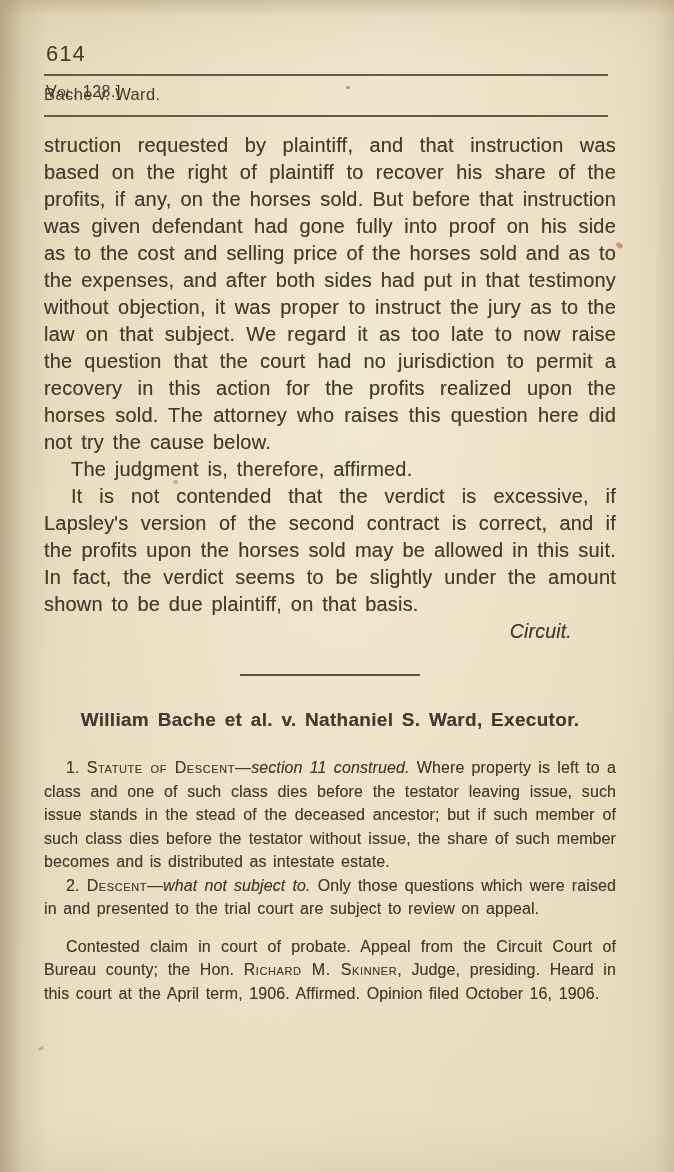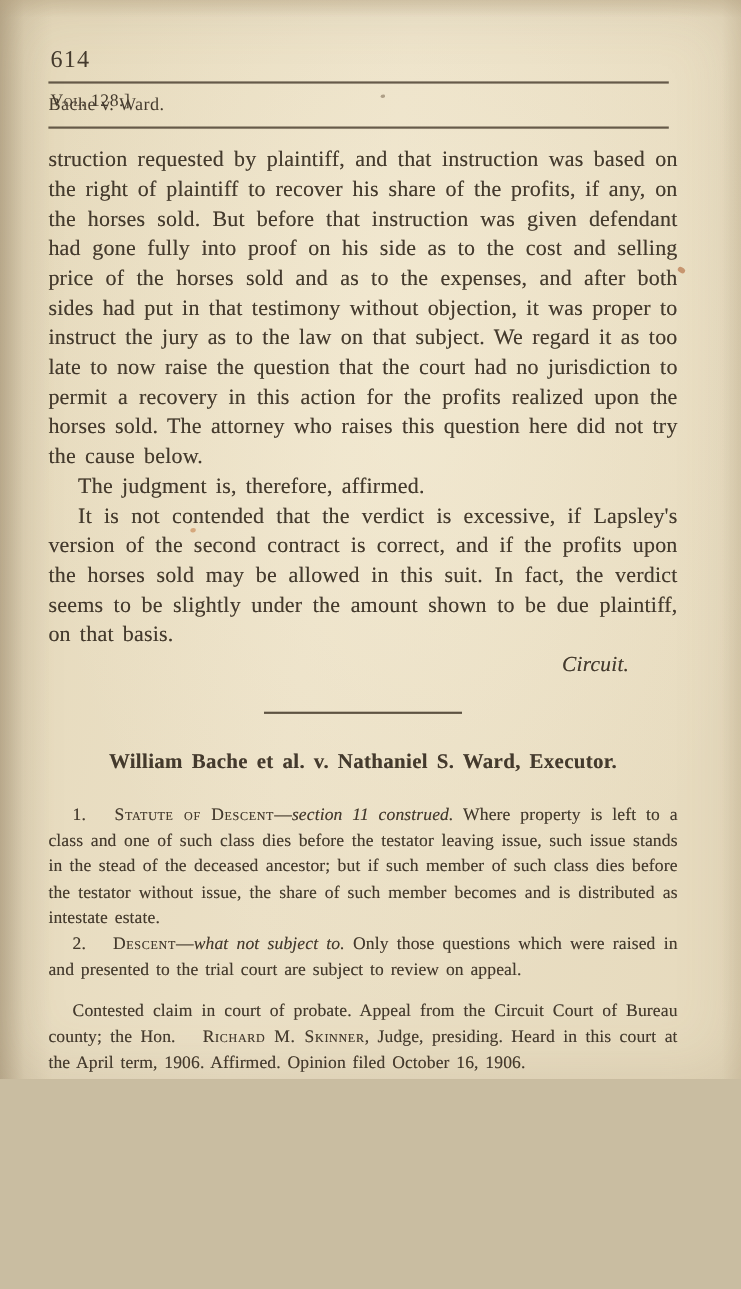--- a/index.html
+++ b/index.html
@@ -3,23 +3,23 @@
 <meta charset="utf-8">
 <style>
   html, body {
     margin: 0;
     padding: 0;
     background: #c9bda1;
   }
   .page {
     position: relative;
     width: 674px;
-    height: 981px;
+    height: 1172px;
     overflow: hidden;
-    font-family: Liberation Serif, serif;
+    font-family: Liberation Sans, sans-serif;
     color: #443a2d;
     background:
       linear-gradient(180deg, rgba(190,172,138,0.45) 0px, rgba(190,172,138,0) 16px),
       linear-gradient(90deg, rgba(150,132,102,0.50) 0px, rgba(150,132,102,0.12) 22px, rgba(150,132,102,0) 48px),
       linear-gradient(270deg, rgba(180,162,128,0.25) 0px, rgba(180,162,128,0) 18px),
       radial-gradient(ellipse at 55% 35%, rgba(250,243,222,0.45), rgba(250,243,222,0) 65%),
       linear-gradient(100deg, #e5d9bb, #ebe0c6 45%, #e6dabd);
     box-shadow: inset 0 0 60px rgba(120,100,70,0.18);
   }
   .content {
@@ -119,21 +119,21 @@
     font-size: 16px;
     line-height: 23.5px;
     text-align: justify;
     word-spacing: 2px;
     letter-spacing: 0.1px;
     text-shadow: 0 0 0.4px rgba(68,58,45,0.5);
   }
   .headnotes p { margin: 0; }
   .headnote { text-indent: 22px; }
   .procedural { text-indent: 22px; margin-top: 14px !important; }
-  .sc { font-variant: small-caps; letter-spacing: 0.6px; margin-left: 17px; }
+  .sc { font-variant: small-caps; letter-spacing: 0.6px; }
   .it { font-style: italic; }
   
   .speck {
     position: absolute;
     border-radius: 60% 40% 55% 45%;
     pointer-events: none;
   }
   .speck-1 { left: 616px; top: 243px; width: 7px; height: 5px; background: rgba(172,90,44,0.55); transform: rotate(40deg); }
   .speck-2 { left: 173px; top: 480px; width: 5px; height: 4px; background: rgba(190,110,50,0.5); }
   .speck-3 { left: 38px;  top: 1047px; width: 6px; height: 3px; background: rgba(185,115,55,0.45); transform: rotate(-25deg); }

